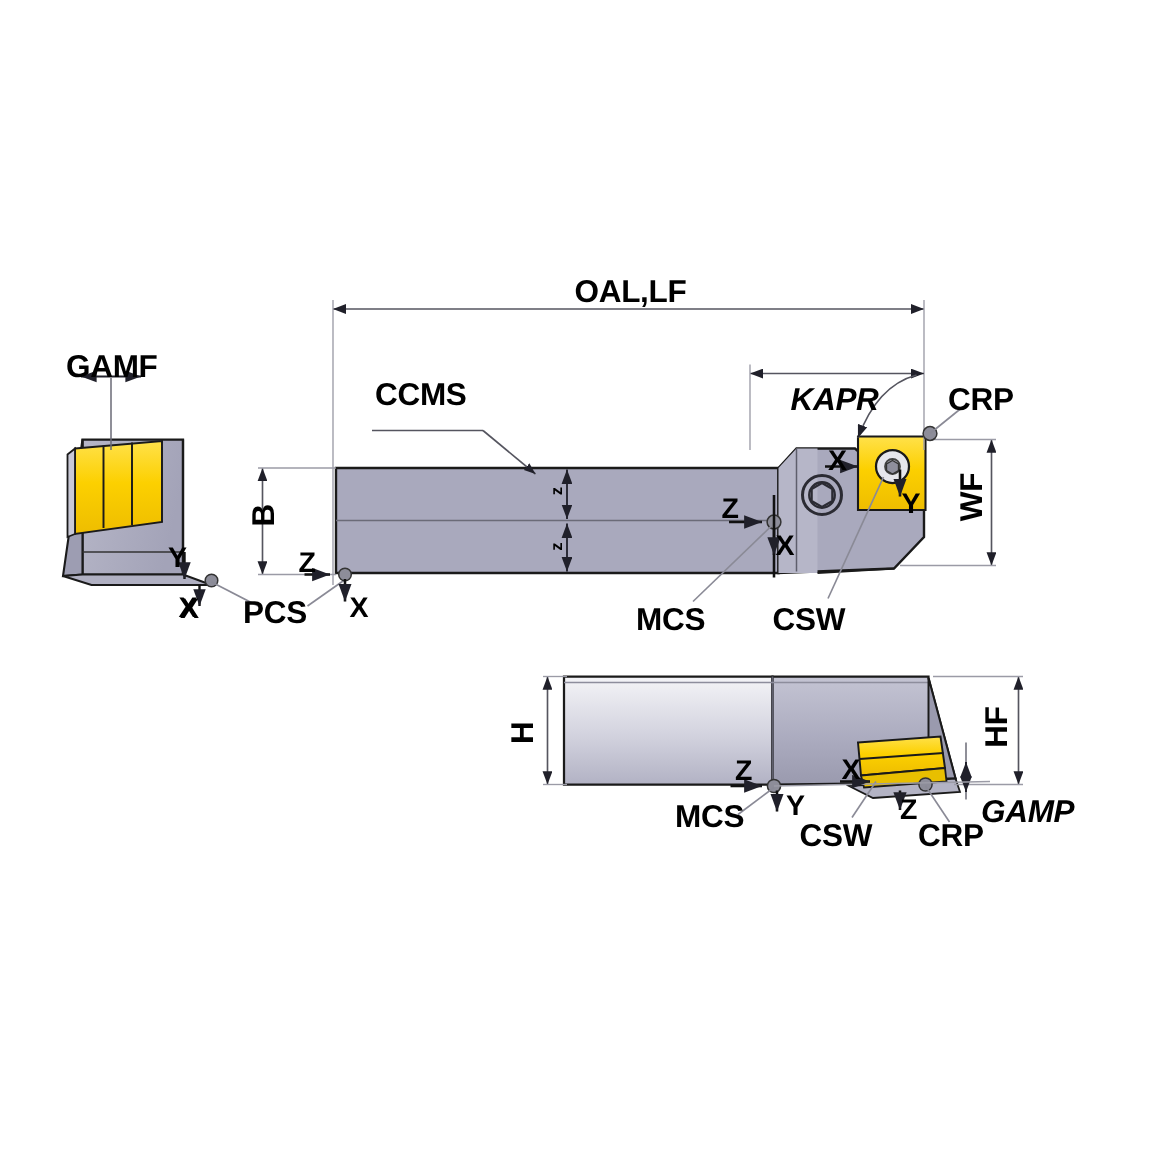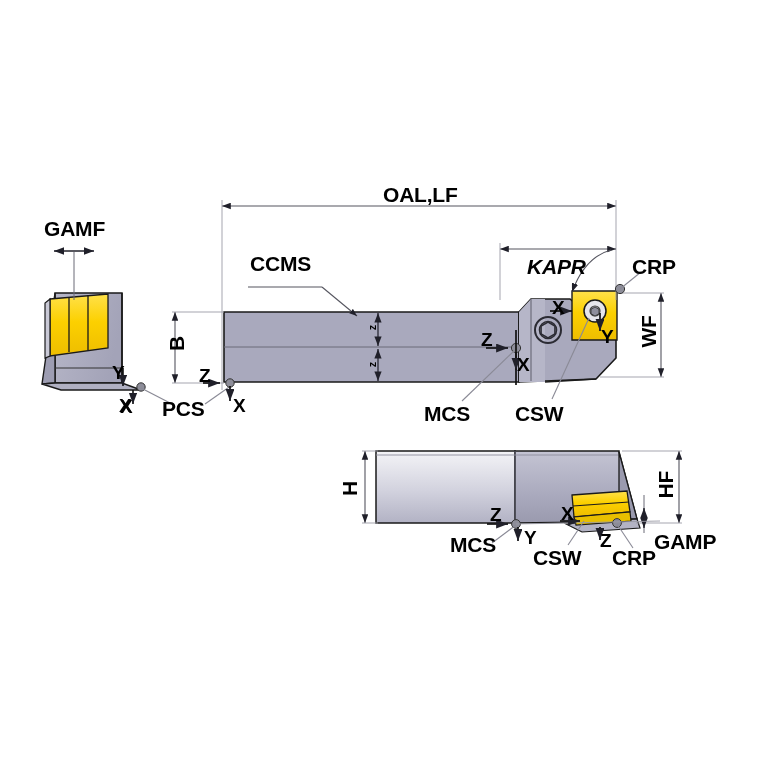--- a/index.html
+++ b/index.html
@@ -207,21 +207,21 @@
 
       <line x1="516" y1="524" x2="660" y2="521" stroke="#9b9ba6" stroke-width="0.9"></line>
 
       <line x1="487" y1="524" x2="508" y2="524" stroke="#111" stroke-width="1.7" marker-end="url(#arrSm)"></line>
       <line x1="518" y1="527" x2="518" y2="541" stroke="#111" stroke-width="1.7" marker-end="url(#arrSm)"></line>
       <line x1="560" y1="521" x2="580" y2="521" stroke="#111" stroke-width="1.7" marker-end="url(#arrSm)"></line>
       <line x1="600" y1="527" x2="600" y2="540" stroke="#111" stroke-width="1.7" marker-end="url(#arrSm)"></line>
     </g>
   </svg>
 
-  <div class="lbl big" style="left:44px;top:218px;">GAMF</div>
+  <div class="lbl big" style="left:44px;top:234px;">GAMF</div>
   <div class="lbl axis" style="left:112px;top:363px;">Y</div>
   <div class="lbl axis" style="left:120px;top:397px;">X</div>
 
   <div class="lbl big" style="left:383px;top:184px;">OAL,LF</div>
   <div class="lbl big" style="left:527px;top:256px;font-style:italic;">KAPR</div>
   <div class="lbl big" style="left:632px;top:256px;">CRP</div>
   <div class="lbl big" style="left:250px;top:253px;">CCMS</div>
   <div class="lbl big rot90" style="left:168px;top:333px;width:16px;text-align:center;">B</div>
   <div class="lbl big rot90" style="left:636px;top:325px;width:24px;text-align:center;">WF</div>
   <div class="lbl big" style="left:424px;top:403px;">MCS</div>
@@ -232,21 +232,21 @@
   <div class="lbl axis" style="left:119px;top:396px;">X</div>
   <div class="lbl axis" style="left:481px;top:330px;">Z</div>
   <div class="lbl axis" style="left:517px;top:355px;">X</div>
   <div class="lbl axis" style="left:552px;top:298px;">X</div>
   <div class="lbl axis" style="left:601px;top:327px;">Y</div>
   <div class="lbl tiny rot90" style="left:366px;top:322px;width:12px;text-align:center;">z</div>
   <div class="lbl tiny rot90" style="left:366px;top:359px;width:12px;text-align:center;">z</div>
 
   <div class="lbl big rot90" style="left:340px;top:478px;width:18px;text-align:center;">H</div>
   <div class="lbl big rot90" style="left:652px;top:475px;width:26px;text-align:center;">HF</div>
-  <div class="lbl big" style="left:654px;top:531px;">GAMP</div>
+  <div class="lbl big" style="left:654px;top:531px;font-style:italic;">GAMP</div>
   <div class="lbl big" style="left:450px;top:534px;">MCS</div>
   <div class="lbl big" style="left:533px;top:547px;">CSW</div>
   <div class="lbl big" style="left:612px;top:547px;">CRP</div>
   <div class="lbl axis" style="left:490px;top:505px;">Z</div>
   <div class="lbl axis" style="left:524px;top:528px;">Y</div>
   <div class="lbl axis" style="left:561px;top:504px;">X</div>
   <div class="lbl axis" style="left:600px;top:531px;">Z</div>
 
 </div>
 

